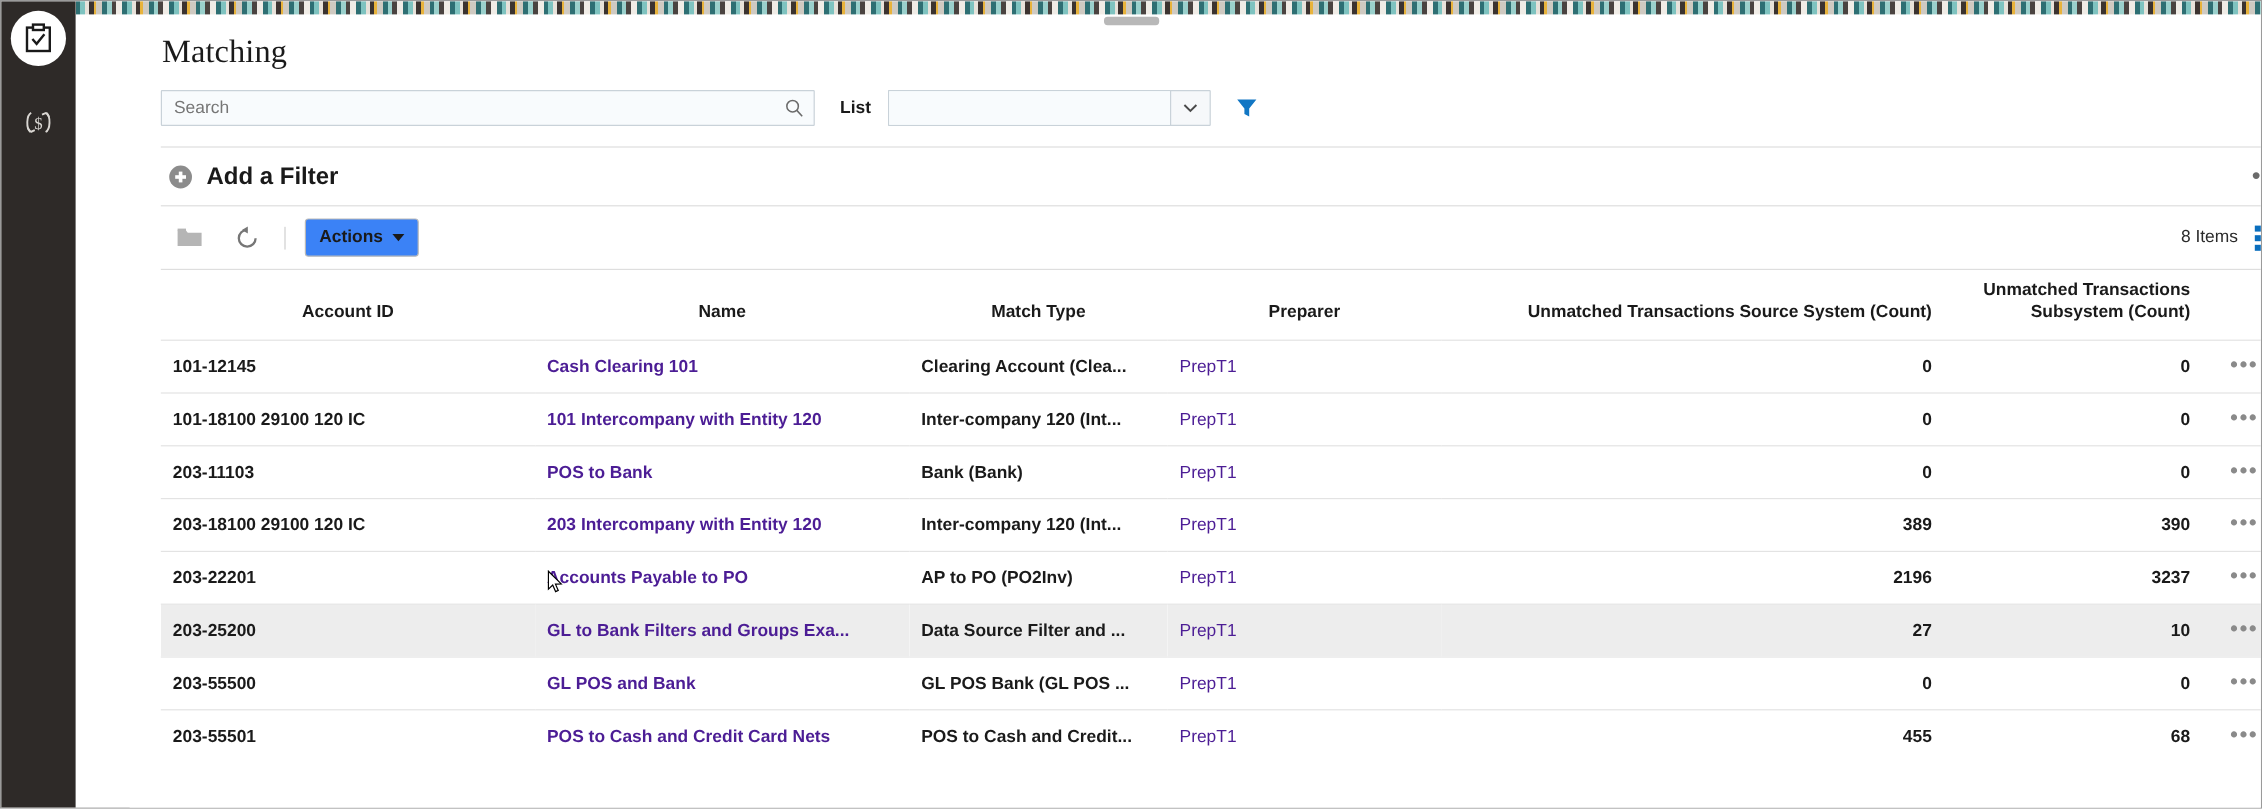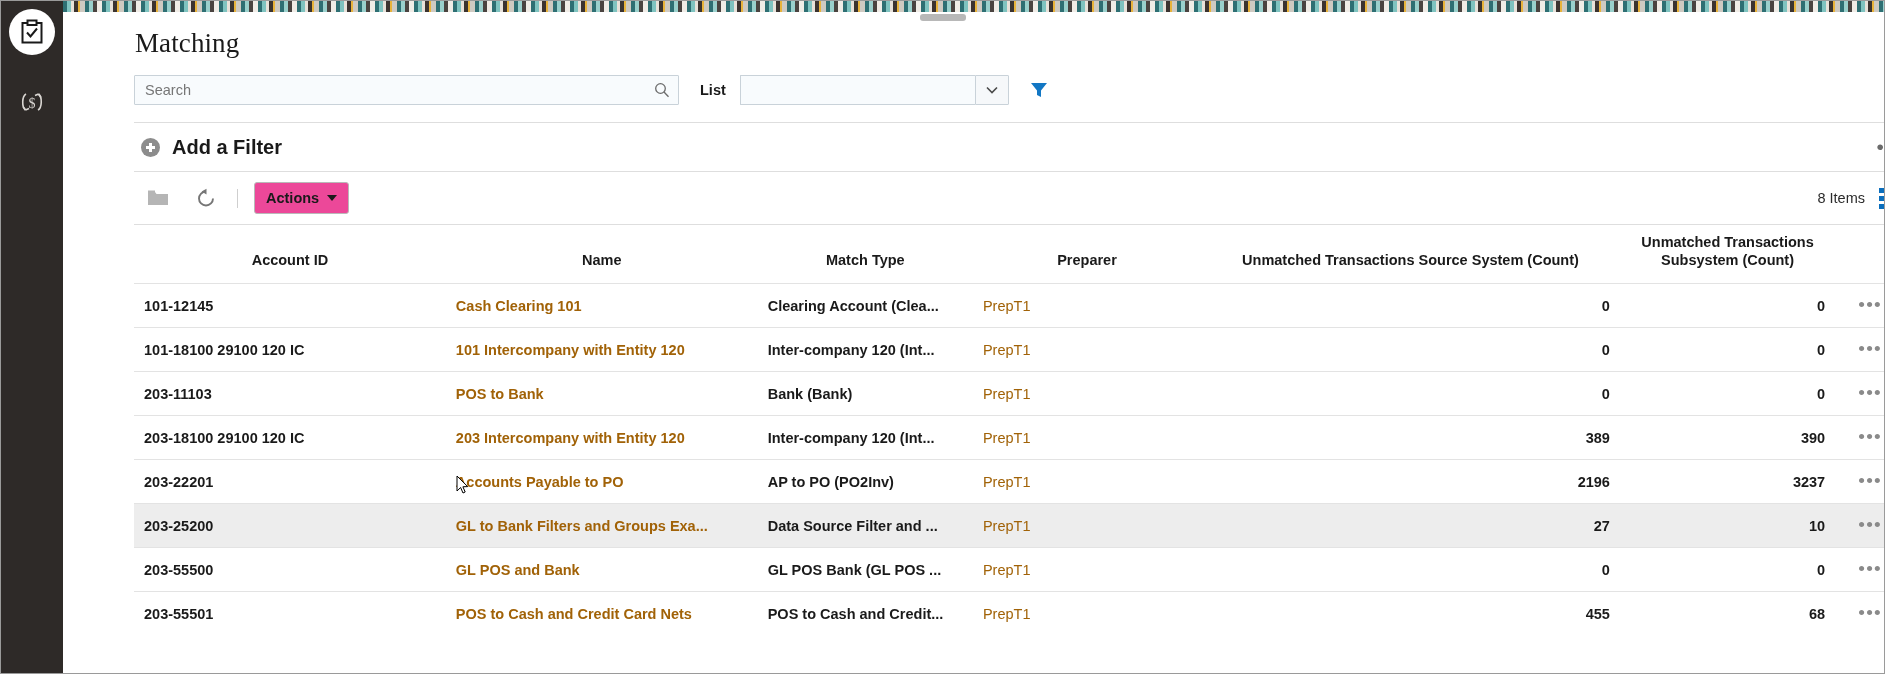--- a/index.html
+++ b/index.html
@@ -184,21 +184,21 @@
   }
   .tb-icon.folder { margin-left: 9px; }
   .tb-icon.refresh { margin-left: 18px; }
   .tb-sep {
     width: 1px; height: 19px; background: #cfcfcf;
     margin: 0 16px 0 16px;
   }
   .actions-btn {
     height: 30px;
     padding: 15px 11px;
-    background: #ec4899;
+    background: #3b82f6;
     border: 1px solid #b9b9b9;
     border-radius: 3px;
     font-size: 14.5px; font-weight: bold; color: #1a1a1a;
     display: flex; align-items: center; gap: 8px;
     cursor: pointer;
   }
   .caret-down {
     width: 0; height: 0;
     border-left: 5px solid transparent;
     border-right: 5px solid transparent;
@@ -218,33 +218,33 @@
 
   
   table { width: 100%; border-collapse: collapse; table-layout: fixed; }
   thead th {
     font-size: 14.5px; font-weight: bold; color: #1a1a1a;
     padding: 6px 10px 14px 10px;
     text-align: center;
     vertical-align: bottom;
     line-height: 18px;
   }
-  thead th.num { text-align: center; }
+  thead th.num { text-align: right; }
   tbody td {
     font-size: 14.5px;
     padding: 0 10px;
     height: 44px;
     border-top: 1px solid #e3e3e3;
     color: #1a1a1a;
     white-space: nowrap; overflow: hidden; text-overflow: clip;
     vertical-align: middle;
   }
   tbody tr.alt td { background: #ededed; }
   td.acct { font-weight: bold; }
-  td.name a, td.prep a { color: #a16207; text-decoration: none; cursor: pointer; }
+  td.name a, td.prep a { color: #4c1d95; text-decoration: none; cursor: pointer; }
   td.name a { font-weight: bold; }
   td.mtype { font-weight: bold; }
   td.num { text-align: right; font-weight: bold; }
   td.menu { text-align: center; }
   td.menu span {
     color: #8a8a8a; font-size: 19px; letter-spacing: 1.2px;
     line-height: 10px; cursor: pointer;
   }
 
   col.c-acct  { width: 268px; }

